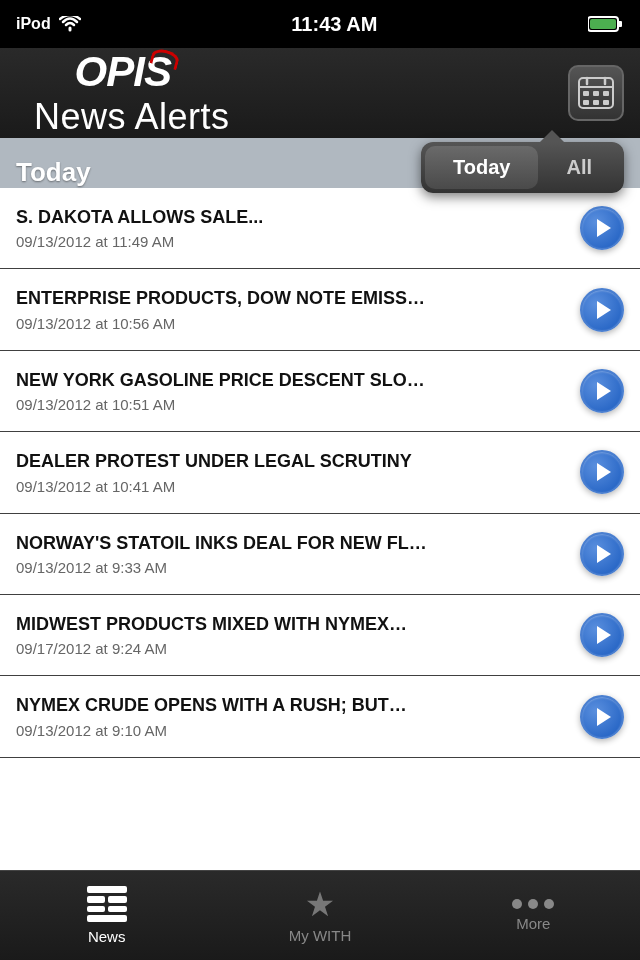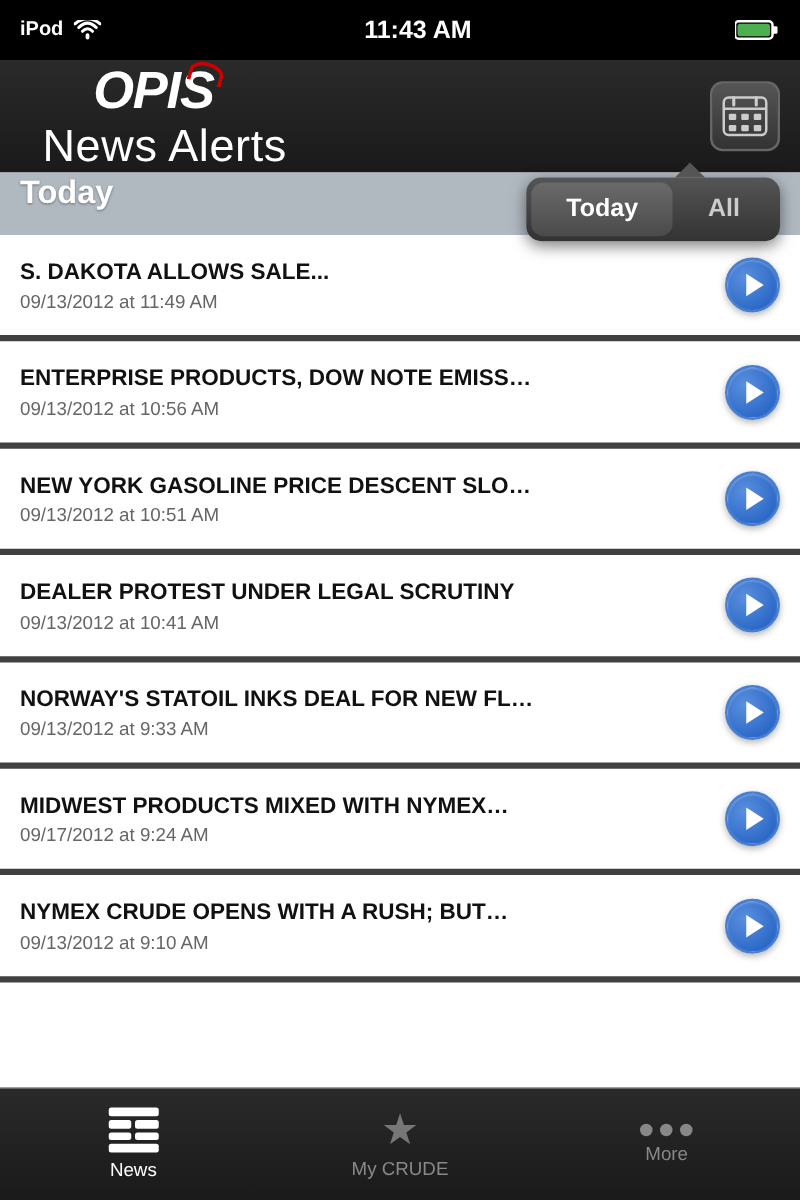--- a/index.html
+++ b/index.html
@@ -81,21 +81,21 @@
       align-items: center;
       justify-content: center;
       cursor: pointer;
     }
 
     
     .section-header {
       background: #b0b8c0;
       height: 50px;
       display: flex;
-      align-items: flex-start;
+      align-items: flex-end;
       padding: 0 16px;
       position: relative;
     }
     .section-title {
       font-size: 26px;
       font-weight: 700;
       color: #fff;
       text-shadow: 0 1px 2px rgba(0,0,0,0.4);
     }
 
@@ -139,21 +139,21 @@
     
     .news-list {
       background: #fff;
       overflow-y: auto;
       height: calc(960px - 40px - 90px - 50px - 90px);
     }
     .news-item {
       display: flex;
       align-items: center;
       padding: 18px 16px;
-      border-bottom: 5px solid #404040;
+      border-bottom: 1px solid #404040;
       cursor: pointer;
     }
     .news-content { flex: 1; }
     .news-headline {
       font-size: 18px;
       font-weight: 700;
       color: #111;
       text-transform: uppercase;
       line-height: 1.3;
       margin-bottom: 4px;
@@ -378,21 +378,21 @@
       <div class="bar"></div>
       <div class="bar"></div>
       <div class="bar"></div>
       <div class="bar wide"></div>
     </div>
     <span class="tab-label">News</span>
   </div>
 
   <div class="tab-item">
     <span class="star-icon">★</span>
-    <span class="tab-label">My CRUDE</span>
+    <span class="tab-label">My WITH</span>
   </div>
 
   <div class="tab-item">
     <div class="more-dots">
       <div class="dot"></div>
       <div class="dot"></div>
       <div class="dot"></div>
     </div>
     <span class="tab-label">More</span>
   </div>

